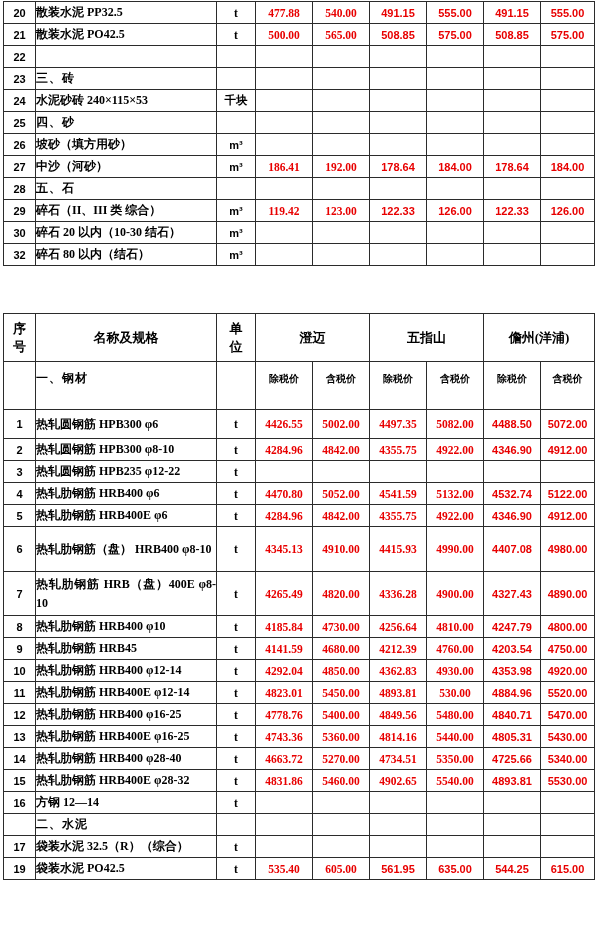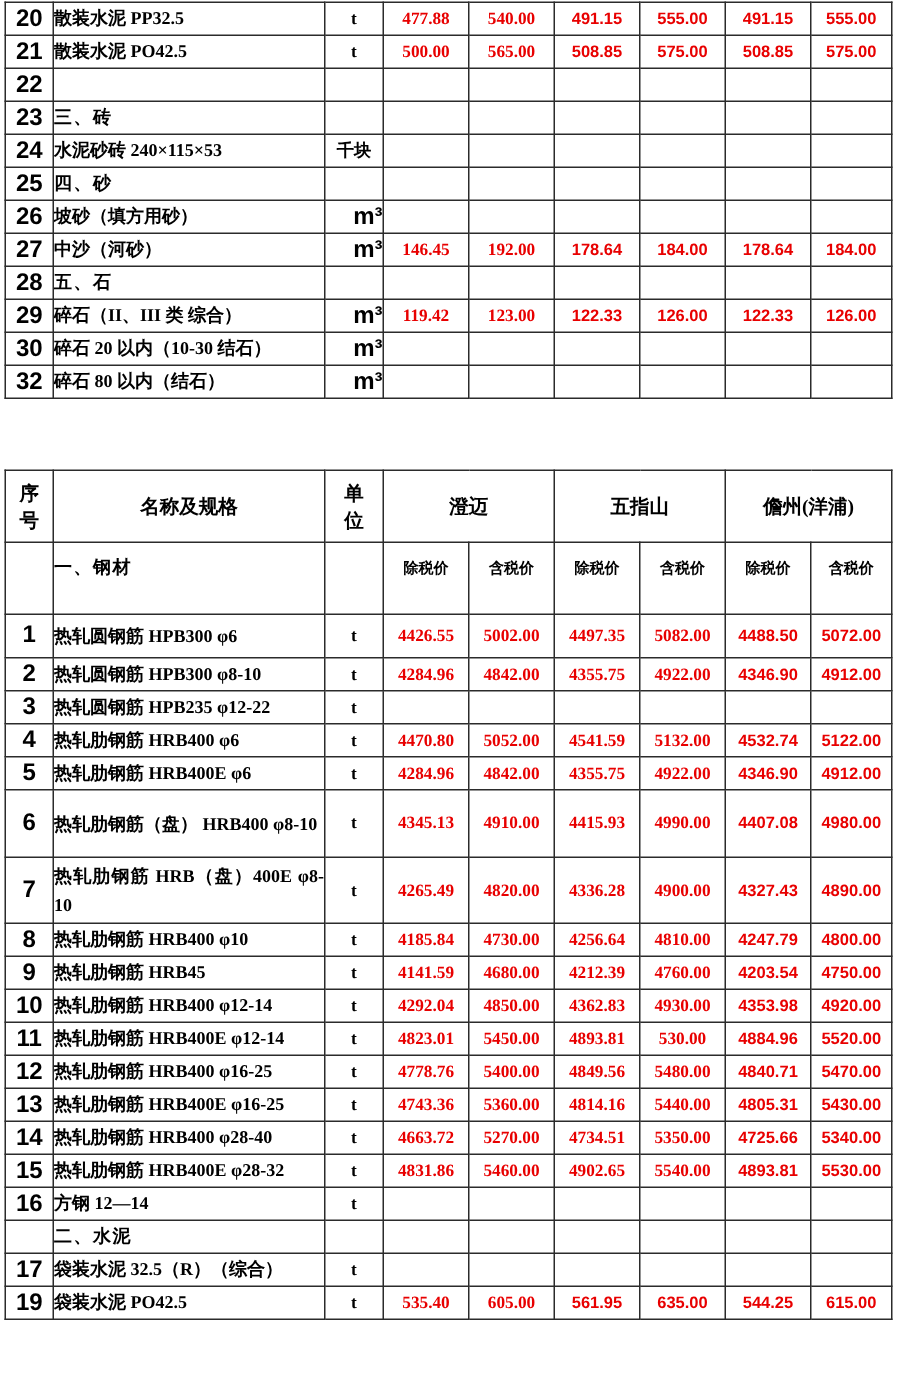--- a/index.html
+++ b/index.html
@@ -22,33 +22,33 @@
   }
   #table-top{margin-top:1px;}
   #table-bottom{margin-top:47px;}
 
   tr{height:22px;}
   tr.h48{height:48px;}
 
   td.no{
     text-align:center;
     font-family:"Liberation Sans",sans-serif;
-    font-weight:bold;font-size:16px;
+    font-weight:bold;font-size:11px;
   }
   td.name{
     text-align:justify;
     padding:0 4px 0 9px;
     font-weight:bold;font-size:12px;line-height:19px;
     font-family:"Liberation Serif",serif;
   }
   td.unit{
     text-align:center;font-weight:bold;font-size:11.5px;
     font-family:"Liberation Serif",serif;
   }
-  td.unit.sans{font-family:"Liberation Sans",sans-serif;font-size:16px;text-align:right;}
+  td.unit.sans{font-family:"Liberation Sans",sans-serif;font-size:11px;}
   td.num{
     text-align:center;font-weight:bold;font-size:11.5px;color:#e80000;
   }
   td.num.tnum-serif{font-family:"Liberation Serif",serif;}
   td.num.tnum-sans{font-family:"Liberation Sans",sans-serif;font-size:11px;}
 
   td.head{
     text-align:center;font-weight:bold;font-size:13px;
     font-family:"Liberation Serif",serif;
   }
@@ -150,21 +150,21 @@
           <td class="num tnum-serif"></td>
           <td class="num tnum-sans"></td>
           <td class="num tnum-sans"></td>
           <td class="num tnum-sans"></td>
           <td class="num tnum-sans"></td>
         </tr>
         <tr>
           <td class="no">27</td>
           <td class="name">中沙（河砂）</td>
           <td class="unit sans">m³</td>
-          <td class="num tnum-serif">146.45</td>
+          <td class="num tnum-serif">186.41</td>
           <td class="num tnum-serif">192.00</td>
           <td class="num tnum-sans">178.64</td>
           <td class="num tnum-sans">184.00</td>
           <td class="num tnum-sans">178.64</td>
           <td class="num tnum-sans">184.00</td>
         </tr>
         <tr>
           <td class="no">28</td>
           <td class="name section-label">五、石</td>
           <td class="unit"></td>

